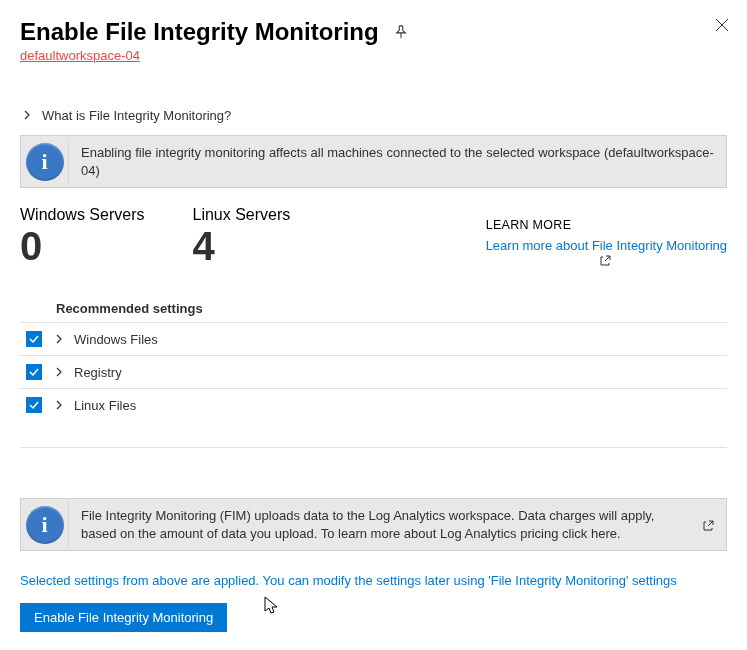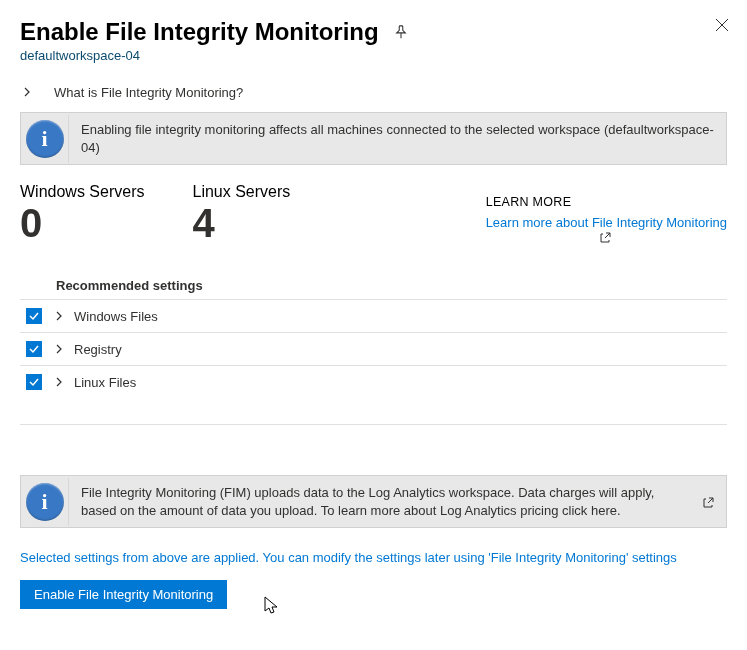--- a/index.html
+++ b/index.html
@@ -24,29 +24,28 @@
     display: flex; align-items: center; justify-content: center;
     cursor: pointer;
   }
   .close-btn {
     position: absolute;
     right: 16px;
     top: 18px;
     width: 16px; height: 16px;
     cursor: pointer;
   }
-  .subtitle { font-size: 13px; color: #0c4a6e; margin-top: 2px; }
+  .subtitle { font-size: 13px; color: #ef4444; margin-top: 2px; text-decoration: underline; }
   .expander {
-    margin-top: 22px;
+    margin-top: 45px;
     margin-bottom: 12px;
     display: flex;
     align-items: flex-start;
     font-size: 13px;
     cursor: pointer;
-    gap: 12px;
   }
   .chevron {
     display: inline-flex;
     width: 14px; height: 14px;
     margin-right: 8px;
     align-items: center; justify-content: center;
   }
   .info-bar {
     display: flex;
     align-items: center;

